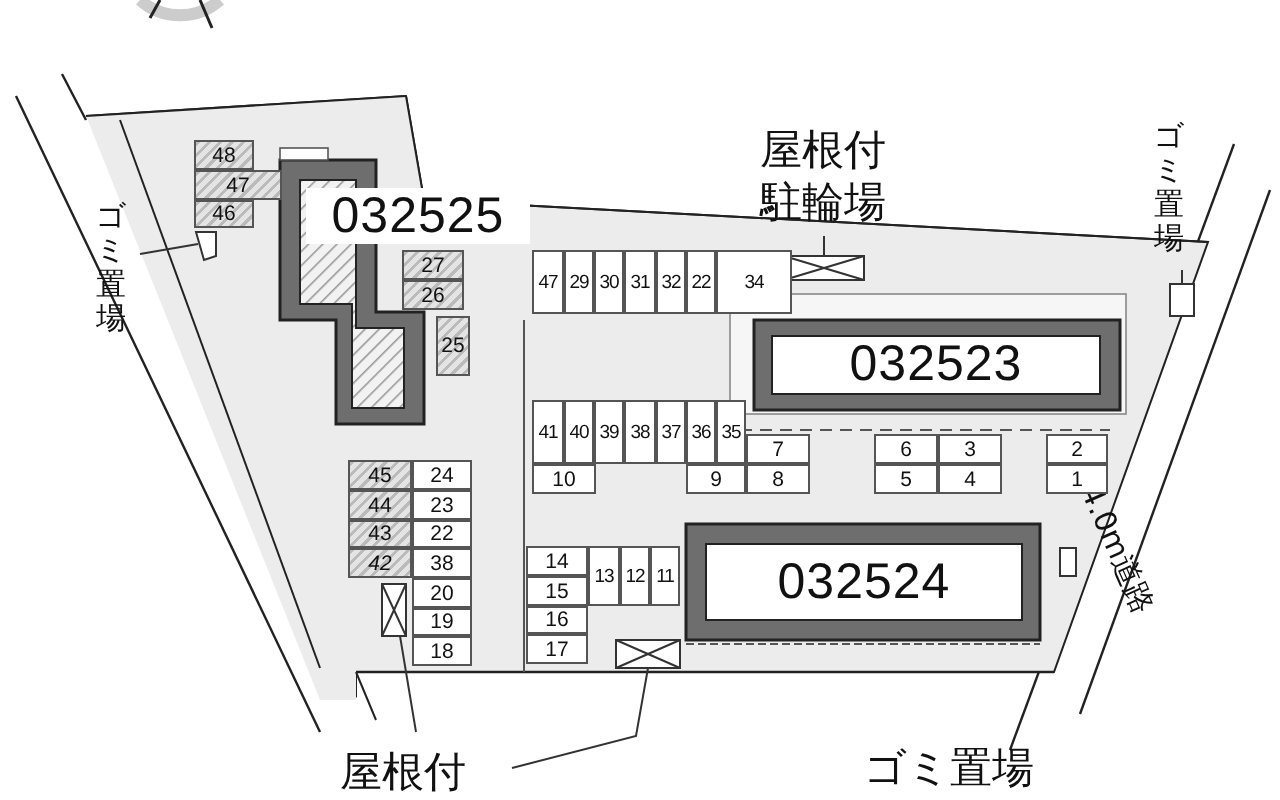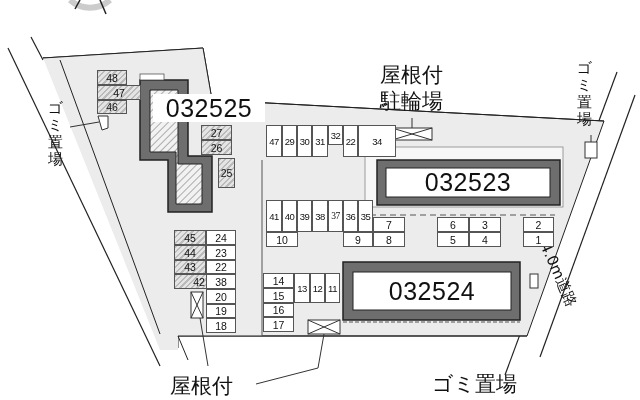--- a/index.html
+++ b/index.html
@@ -119,47 +119,47 @@
 <div class="slot hatch" style="left:97px;top:100px;width:30px;height:14px;">46</div>
 
 <div class="slot hatch" style="left:201px;top:125px;width:31px;height:15px;">27</div>
 <div class="slot hatch" style="left:201px;top:140px;width:31px;height:15px;">26</div>
 <div class="slot hatch" style="left:218px;top:158px;width:17px;height:30px;">25</div>
 
 <div class="slot v" style="left:266px;top:125px;width:16px;height:32px;">47</div>
 <div class="slot v" style="left:282px;top:125px;width:15px;height:32px;">29</div>
 <div class="slot v" style="left:297px;top:125px;width:15px;height:32px;">30</div>
 <div class="slot v" style="left:312px;top:125px;width:16px;height:32px;">31</div>
-<div class="slot v" style="left:328px;top:125px;width:15px;height:20px;">32</div>
+<div class="slot v" style="left:328px;top:125px;width:15px;height:32px;">32</div>
 <div class="slot v" style="left:343px;top:125px;width:15px;height:32px;">22</div>
 <div class="slot v" style="left:358px;top:125px;width:38px;height:32px;">34</div>
 
 <div class="slot v" style="left:266px;top:200px;width:16px;height:32px;">41</div>
 <div class="slot v" style="left:282px;top:200px;width:15px;height:32px;">40</div>
 <div class="slot v" style="left:297px;top:200px;width:15px;height:32px;">39</div>
 <div class="slot v" style="left:312px;top:200px;width:16px;height:32px;">38</div>
-<div class="slot v" style="left:328px;top:200px;width:15px;height:32px;font-family:Liberation Serif, serif;">37</div>
+<div class="slot v" style="left:328px;top:200px;width:15px;height:32px;">37</div>
 <div class="slot v" style="left:343px;top:200px;width:15px;height:32px;">36</div>
 <div class="slot v" style="left:358px;top:200px;width:15px;height:32px;">35</div>
 
 <div class="slot" style="left:266px;top:232px;width:32px;height:15px;">10</div>
 <div class="slot" style="left:343px;top:232px;width:30px;height:15px;">9</div>
 <div class="slot" style="left:373px;top:217px;width:32px;height:15px;">7</div>
 <div class="slot" style="left:373px;top:232px;width:32px;height:15px;">8</div>
 <div class="slot" style="left:437px;top:217px;width:32px;height:15px;">6</div>
 <div class="slot" style="left:437px;top:232px;width:32px;height:15px;">5</div>
 <div class="slot" style="left:469px;top:217px;width:32px;height:15px;">3</div>
 <div class="slot" style="left:469px;top:232px;width:32px;height:15px;">4</div>
 <div class="slot" style="left:523px;top:217px;width:31px;height:15px;">2</div>
 <div class="slot" style="left:523px;top:232px;width:31px;height:15px;">1</div>
 
 <div class="slot hatch" style="left:174px;top:230px;width:32px;height:15px;">45</div>
 <div class="slot hatch" style="left:174px;top:245px;width:32px;height:15px;">44</div>
 <div class="slot hatch" style="left:174px;top:260px;width:32px;height:14px;">43</div>
-<div class="slot hatch" style="left:174px;top:274px;width:50px;height:15px;">42</div>
+<div class="slot hatch" style="left:174px;top:274px;width:32px;height:15px;font-style:italic;">42</div>
 
 <div class="slot" style="left:206px;top:230px;width:30px;height:15px;">24</div>
 <div class="slot" style="left:206px;top:245px;width:30px;height:15px;">23</div>
 <div class="slot" style="left:206px;top:260px;width:30px;height:14px;">22</div>
 <div class="slot" style="left:206px;top:274px;width:30px;height:15px;">38</div>
 <div class="slot" style="left:206px;top:289px;width:30px;height:15px;">20</div>
 <div class="slot" style="left:206px;top:304px;width:30px;height:14px;">19</div>
 <div class="slot" style="left:206px;top:318px;width:30px;height:15px;">18</div>
 
 <div class="slot" style="left:263px;top:273px;width:31px;height:15px;">14</div>

